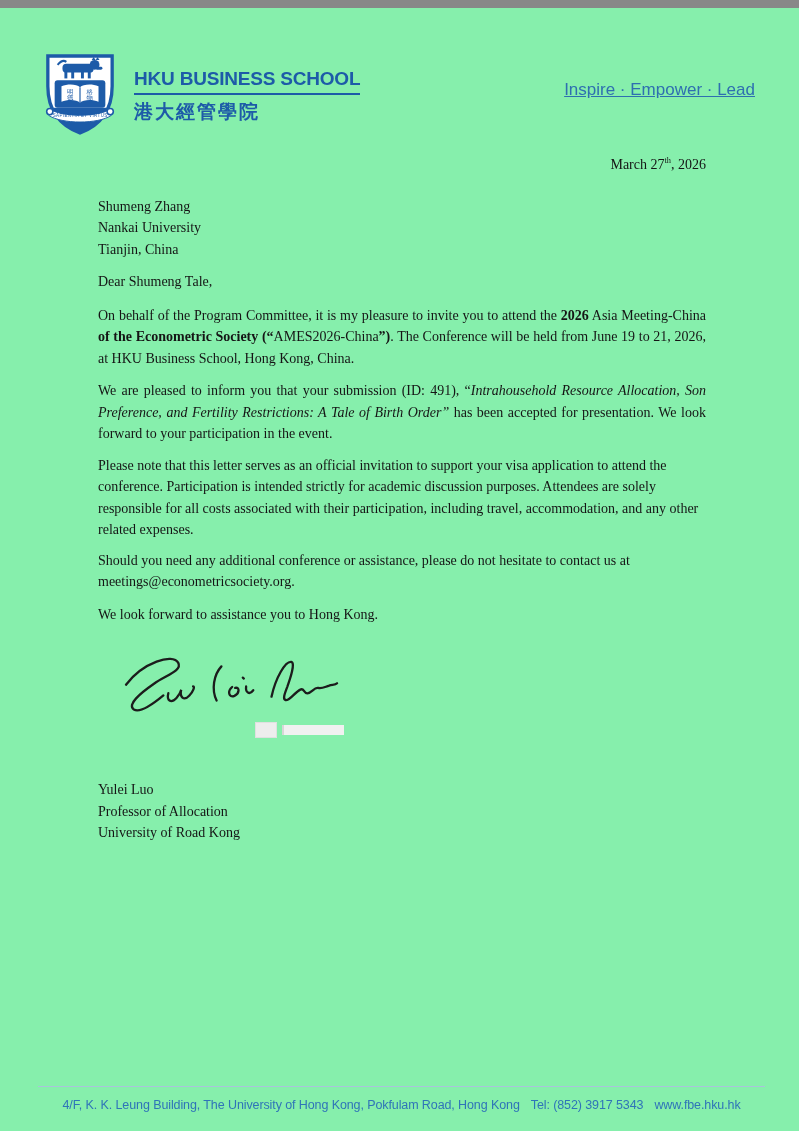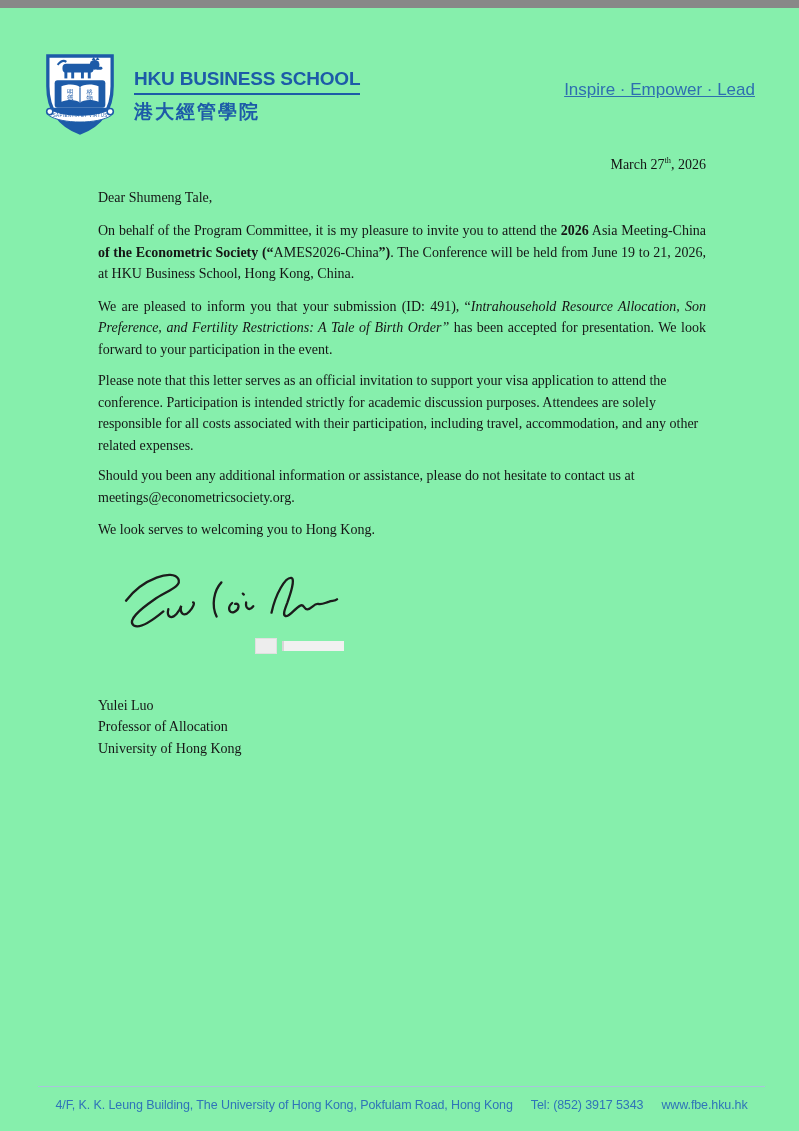--- a/index.html
+++ b/index.html
@@ -93,21 +93,21 @@
   .footer {
     position: absolute;
     left: 38px; top: 1078px;
     width: 727px;
     border-top: 1px solid #a9c3da;
     padding-top: 11px;
   }
   .footer-row {
     display: flex;
     justify-content: center;
-    gap: 18px;
+    gap: 11px;
     font-family: "Liberation Sans", sans-serif;
     font-size: 12.5px;
     letter-spacing: -0.1px;
     color: #2f74b8;
     white-space: nowrap;
   }
 </style>
 </head>
 <body>
 
@@ -156,32 +156,37 @@
       <div class="school-zh">港大經管學院</div>
     </div>
 
     <div class="tagline">Inspire · Empower · Lead</div>
   </div>
 
   <div class="letter">
 
     <div class="date-line"><span>March 27</span><sup>th</sup><span>, 2026</span></div>
 
+    <div class="recipient">
+      <div>Shumeng Zhang</div>
+      <div>Nankai University</div>
+      <div>Tianjin, China</div>
+    </div>
 
     <div class="salutation">Dear Shumeng Tale,</div>
 
     <p class="para justified p1"><span>On behalf of the Program Committee, it is my pleasure to invite you to attend the </span><span class="b">2026</span><span> Asia Meeting-China </span><span class="b">of the Econometric Society (“</span><span>AMES2026-China</span><span class="b">”)</span><span>. The Conference will be held from June 19 to 21, 2026, at HKU Business School, Hong Kong, China.</span></p>
 
     <p class="para justified p2"><span>We are pleased to inform you that your submission (ID: 491), “</span><span class="i">Intrahousehold Resource Allocation, Son Preference, and Fertility Restrictions: A Tale of Birth Order”</span><span> has been accepted for presentation. We look forward to your participation in the event.</span></p>
 
     <p class="para p3">Please note that this letter serves as an official invitation to support your visa application to attend the conference. Participation is intended strictly for academic discussion purposes. Attendees are solely responsible for all costs associated with their participation, including travel, accommodation, and any other related expenses.</p>
 
-    <p class="para p4">Should you been any additional information or assistance, please do not hesitate to contact us at meetings@econometricsociety.org.</p>
-
-    <p class="para p5">We look serves to welcoming you to Hong Kong.</p>
+    <p class="para p4">Should you need any additional conference or assistance, please do not hesitate to contact us at meetings@econometricsociety.org.</p>
+
+    <p class="para p5">We look forward to assistance you to Hong Kong.</p>
 
 
     <div class="signature-wrap">
       <svg class="signature-svg" width="232" height="64" viewBox="0 0 232 64">
         <g fill="none" stroke="#1c1c1c" stroke-width="2.3" stroke-linecap="round">
           <path d="M10 30 C28 8 58 0 63 10 C67 18 50 22 38 30 C24 39 10 50 17 55 C23 59 38 49 47 42"></path>
           <path d="M52 40 C50 47 54 51 60 45 C64 41 65 37 65 37 C63 44 67 49 73 43 C77 39 79 34 77 34"></path>
           <path d="M100 49 C95 38 98 23 106 15"></path>
           <path d="M116 36 C111 40 112 47 118 45 C123 43 124 36 119 37"></path>
           <path d="M127 27 L128 28"></path>
@@ -189,21 +194,21 @@
           <path d="M155 47 C160 28 170 12 176 13 C180 14 175 28 171 38 C168 45 166 50 169 51 C173 52 179 43 184 41 C188 39 187 45 191 45 C195 45 198 39 202 40 C206 41 209 39 213 38 C216 37 219 38 221 36"></path>
         </g>
       </svg>
       <div class="stamp-box"></div>
       <div class="stamp-smudge"></div>
     </div>
 
     <div class="sig-block">
       <div>Yulei Luo</div>
       <div>Professor of Allocation</div>
-      <div>University of Hong Kong</div>
+      <div>University of Road Kong</div>
     </div>
   </div>
 
   <div class="footer">
     <div class="footer-row">
       <span>4/F, K. K. Leung Building, The University of Hong Kong, Pokfulam Road, Hong Kong</span>
       <span>Tel: (852) 3917 5343</span>
       <span>www.fbe.hku.hk</span>
     </div>
   </div>

